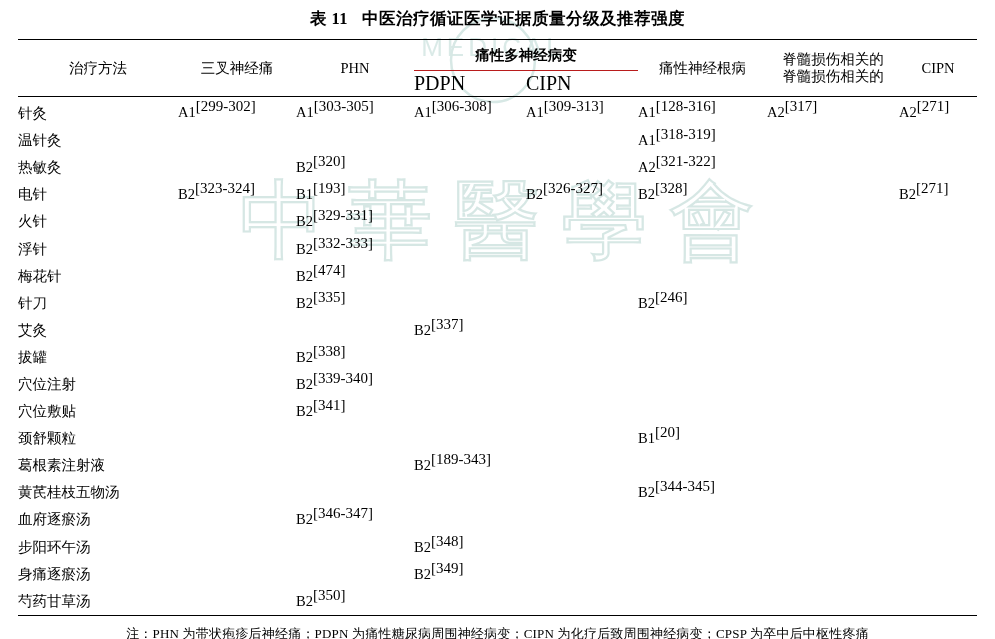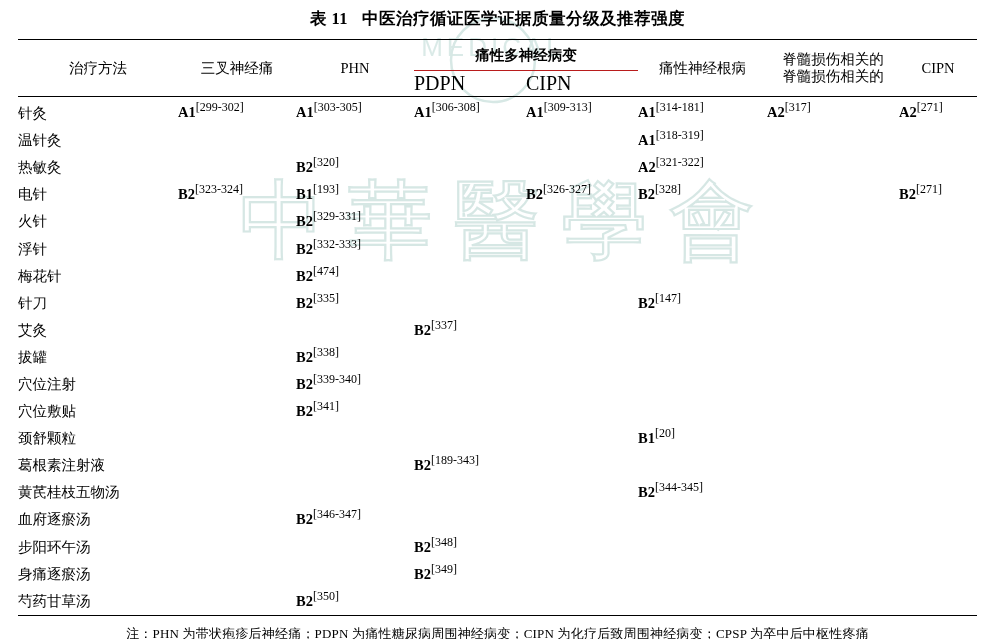--- a/index.html
+++ b/index.html
@@ -110,24 +110,23 @@
     padding-left: 8px;
     white-space: nowrap;
   }
   td.cell {
     text-align: left;
     padding-left: 6px;
     white-space: nowrap;
   }
   .grade {
     font-size: 14.5px;
-    font-weight: bold;
   }
   .refs {
-    font-size: 12px;
+    font-size: 15px;
     vertical-align: super;
     line-height: 0;
   }
 
   .note {
     font-size: 13px;
     text-align: center;
     padding-top: 9px;
     letter-spacing: 0.2px;
   }
@@ -180,21 +179,21 @@
           <td class="rule-thin-bottom" colspan="8" style="height:0;padding:0;line-height:0;"></td>
         </tr>
       </thead>
       <tbody id="tbody">
           <tr>
             <td class="therapy" style="padding-top: 3px;">针灸</td>
             <td class="cell"><span class="grade">A1</span><span class="refs">[299-302]</span></td>
             <td class="cell"><span class="grade">A1</span><span class="refs">[303-305]</span></td>
             <td class="cell"><span class="grade">A1</span><span class="refs">[306-308]</span></td>
             <td class="cell"><span class="grade">A1</span><span class="refs">[309-313]</span></td>
-            <td class="cell"><span class="grade">A1</span><span class="refs">[314-181]</span></td>
+            <td class="cell"><span class="grade">A1</span><span class="refs">[128-316]</span></td>
             <td class="cell"><span class="grade">A2</span><span class="refs">[317]</span></td>
             <td class="cell"><span class="grade">A2</span><span class="refs">[271]</span></td>
           </tr>
           <tr>
             <td class="therapy">温针灸</td>
             <td class="cell"></td>
             <td class="cell"></td>
             <td class="cell"></td>
             <td class="cell"></td>
             <td class="cell"><span class="grade">A1</span><span class="refs">[318-319]</span></td>
@@ -250,21 +249,21 @@
             <td class="cell"></td>
             <td class="cell"></td>
             <td class="cell"></td>
           </tr>
           <tr>
             <td class="therapy">针刀</td>
             <td class="cell"></td>
             <td class="cell"><span class="grade">B2</span><span class="refs">[335]</span></td>
             <td class="cell"></td>
             <td class="cell"></td>
-            <td class="cell"><span class="grade">B2</span><span class="refs">[147]</span></td>
+            <td class="cell"><span class="grade">B2</span><span class="refs">[246]</span></td>
             <td class="cell"></td>
             <td class="cell"></td>
           </tr>
           <tr>
             <td class="therapy">艾灸</td>
             <td class="cell"></td>
             <td class="cell"></td>
             <td class="cell"><span class="grade">B2</span><span class="refs">[337]</span></td>
             <td class="cell"></td>
             <td class="cell"></td>

